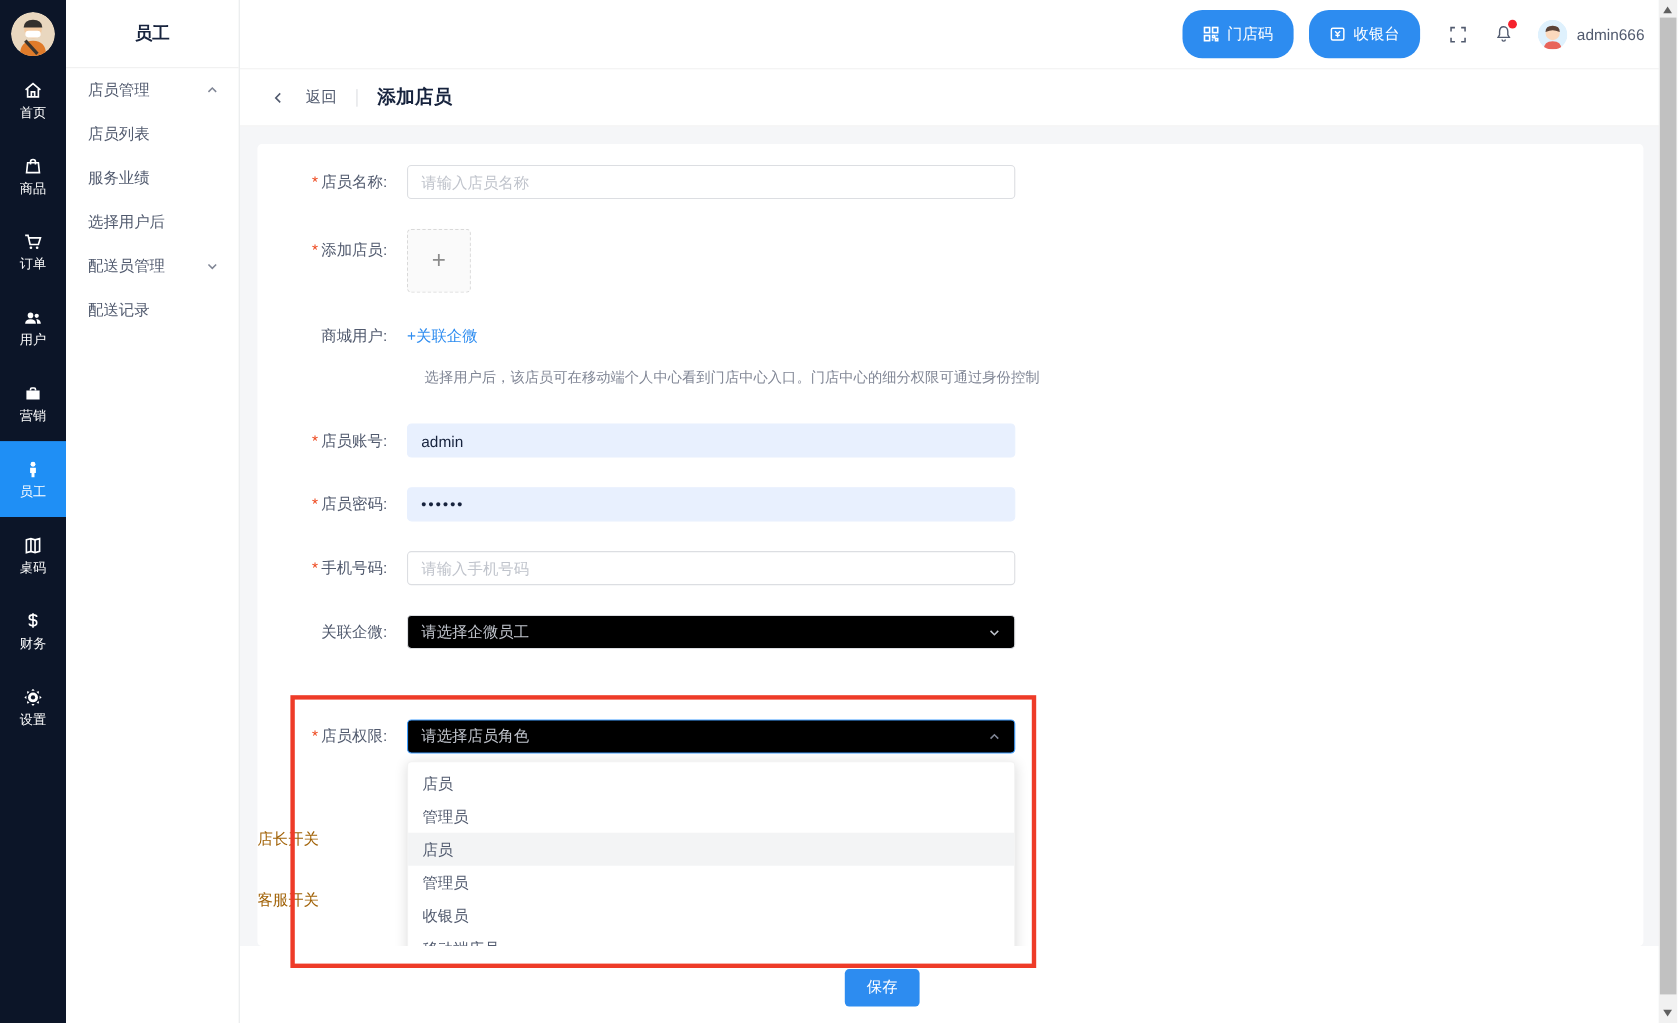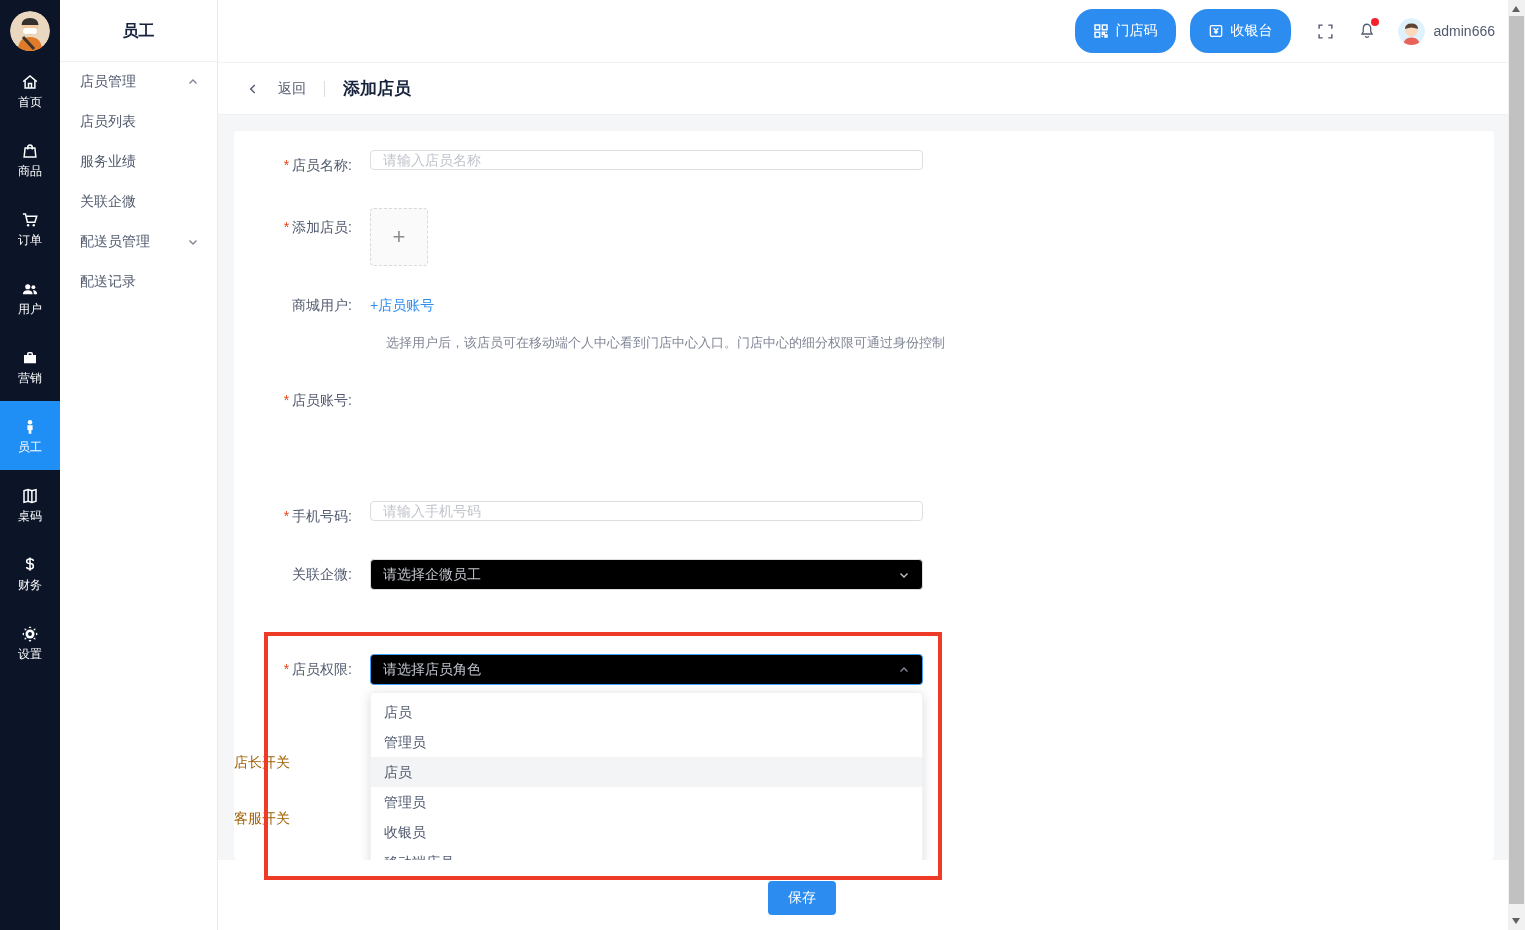--- a/index.html
+++ b/index.html
@@ -40,21 +40,21 @@
   .back{display:flex;align-items:center;gap:18px;cursor:pointer;color:#515a6e;}
   .hdr-divider{width:1px;height:16px;background:#dcdee2;margin:0 18px;}
   .page-title{font-size:17px;font-weight:700;color:#17233d;}
 
   
   .card{position:absolute;left:234px;top:131px;width:1260px;height:729px;background:#fff;border-radius:4px;z-index:1;}
   .frow{position:absolute;left:0;display:flex;}
   .flabel{width:118px;text-align:right;color:#515a6e;line-height:31px;flex:none;}
   .req{color:#ed4014;margin-right:3px;}
   .fctrl{margin-left:18px;}
-  .tinput{width:553px;height:20px;border:1px solid #dcdee2;border-radius:4px;padding:0 12px;font-size:14px;color:#17233d;font-family:inherit;outline:none;}
+  .tinput{width:553px;height:31px;border:1px solid #dcdee2;border-radius:4px;padding:0 12px;font-size:14px;color:#17233d;font-family:inherit;outline:none;}
   .tinput::placeholder{color:#c0c4cc;}
   .filled{background:#e8f0fe;border:1px solid #e8f0fe;}
   .pw{letter-spacing:2px;font-weight:700;font-size:13px;}
   .upload{width:58px;height:58px;border:1px dashed #d9d9d9;border-radius:4px;background:#fafafa;display:flex;align-items:center;justify-content:center;color:#8c8c8c;font-size:22px;cursor:pointer;}
   .link{color:var(--accent);cursor:pointer;line-height:20px;}
   .help{color:#808695;font-size:13px;line-height:18px;}
   .selectbox{width:553px;height:31px;border:1px solid #dcdee2;border-radius:4px;display:flex;align-items:center;padding:0 12px;cursor:pointer;background:#000000;}
   .selectbox .ph{color:#c0c4cc;flex:1;}
   .selectbox.focused{border-color:#409eff;}
   .swlabel{width:118px;color:#a16207;line-height:20px;}
@@ -174,21 +174,21 @@
           <path d="M2.5 7.5 L6 4 L9.5 7.5"></path>
         </svg>
     </div>
     <div class="submenu-item">
       <span class="sm-label">店员列表</span>
     </div>
     <div class="submenu-item">
       <span class="sm-label">服务业绩</span>
     </div>
     <div class="submenu-item">
-      <span class="sm-label">关联企微</span>
+      <span class="sm-label">选择用户后</span>
     </div>
     <div class="submenu-item">
       <span class="sm-label">配送员管理</span>
       <svg width="12" height="12" viewBox="0 0 12 12" fill="none" stroke="#808695" stroke-width="1.4">
           <path d="M2.5 4.5 L6 8 L9.5 4.5"></path>
         </svg>
     </div>
     <div class="submenu-item">
       <span class="sm-label">配送记录</span>
     </div>
@@ -257,31 +257,36 @@
 
     <div class="frow" style="top:77px;">
       <div class="flabel" style="line-height:20px;padding-top:9px;"><span class="req">*</span><span>添加店员:</span></div>
       <div class="upload fctrl">
           <span>+</span>
         </div>
     </div>
 
     <div class="frow" style="top:164px;">
       <div class="flabel" style="line-height:20px;"><span>商城用户:</span></div>
-      <span class="link fctrl">+店员账号</span>
+      <span class="link fctrl">+关联企微</span>
     </div>
     <div class="frow" style="top:203px;gap:16px;">
       <div class="flabel"></div>
       <span class="help fctrl">选择用户后，该店员可在移动端个人中心看到门店中心入口。门店中心的细分权限可通过身份控制</span>
     </div>
 
     <div class="frow" style="top:254px;">
       <div class="flabel"><span class="req">*</span><span>店员账号:</span></div>
-    </div>
-
+      <input class="tinput filled fctrl" value="admin" style="">
+    </div>
+
+    <div class="frow" style="top:312px;">
+      <div class="flabel"><span class="req">*</span><span>店员密码:</span></div>
+      <input class="tinput filled pw fctrl" value="••••••" style="">
+    </div>
 
     <div class="frow" style="top:370px;">
       <div class="flabel"><span class="req">*</span><span>手机号码:</span></div>
       <input class="tinput fctrl" placeholder="请输入手机号码" style="">
     </div>
 
     <div class="frow" style="top:428px;">
       <div class="flabel"><span>关联企微:</span></div>
       <div class="selectbox fctrl">
         <span class="ph">请选择企微员工</span>

